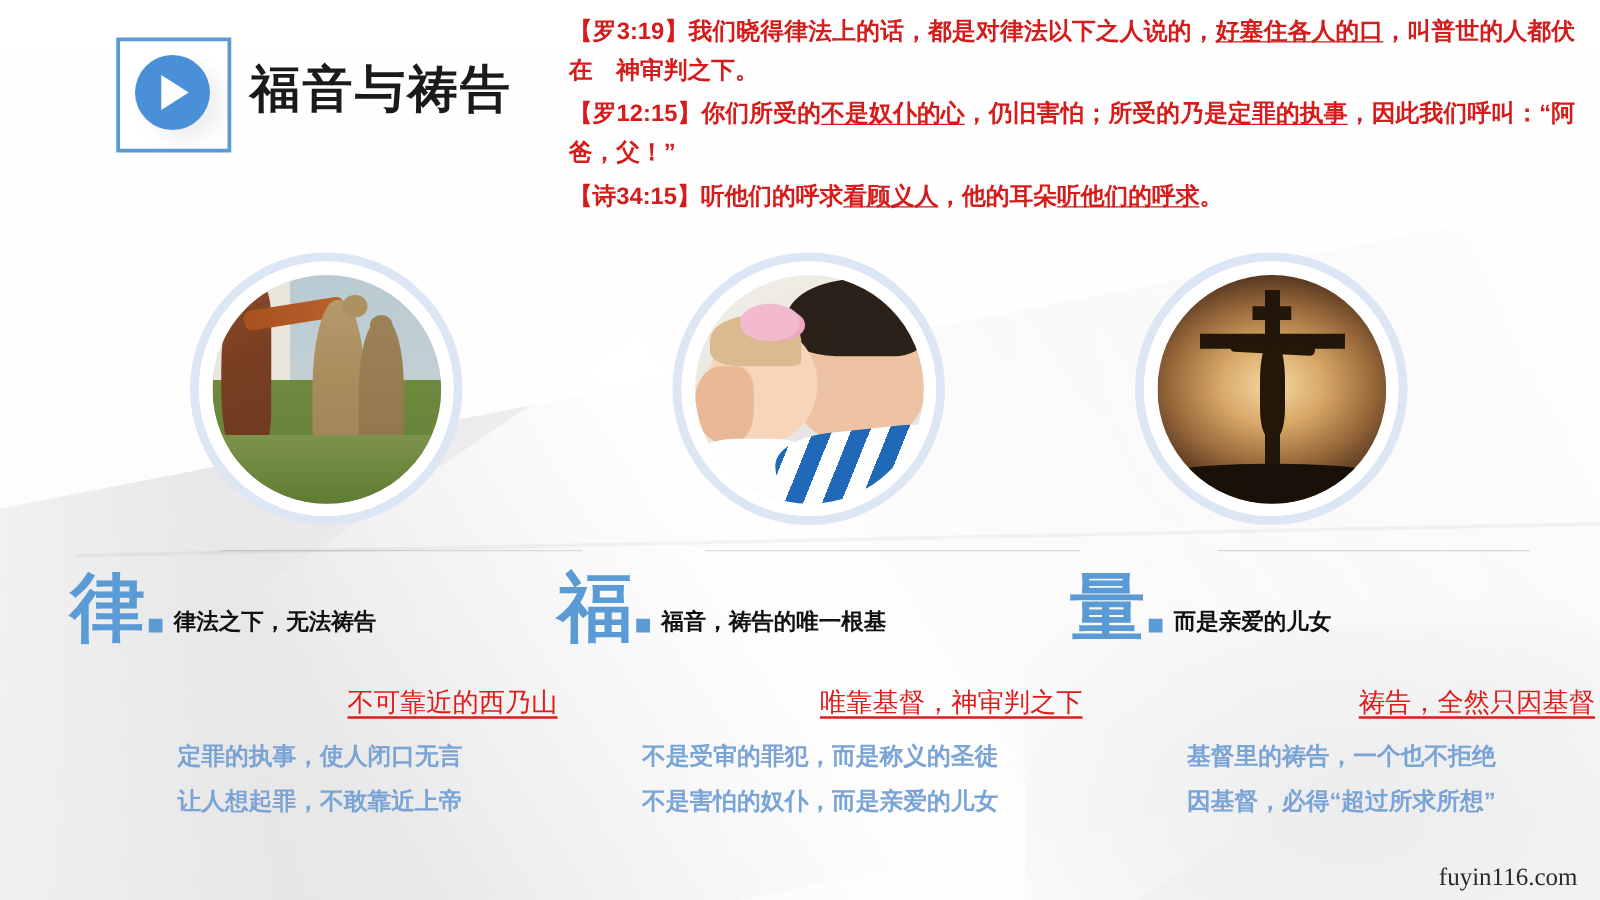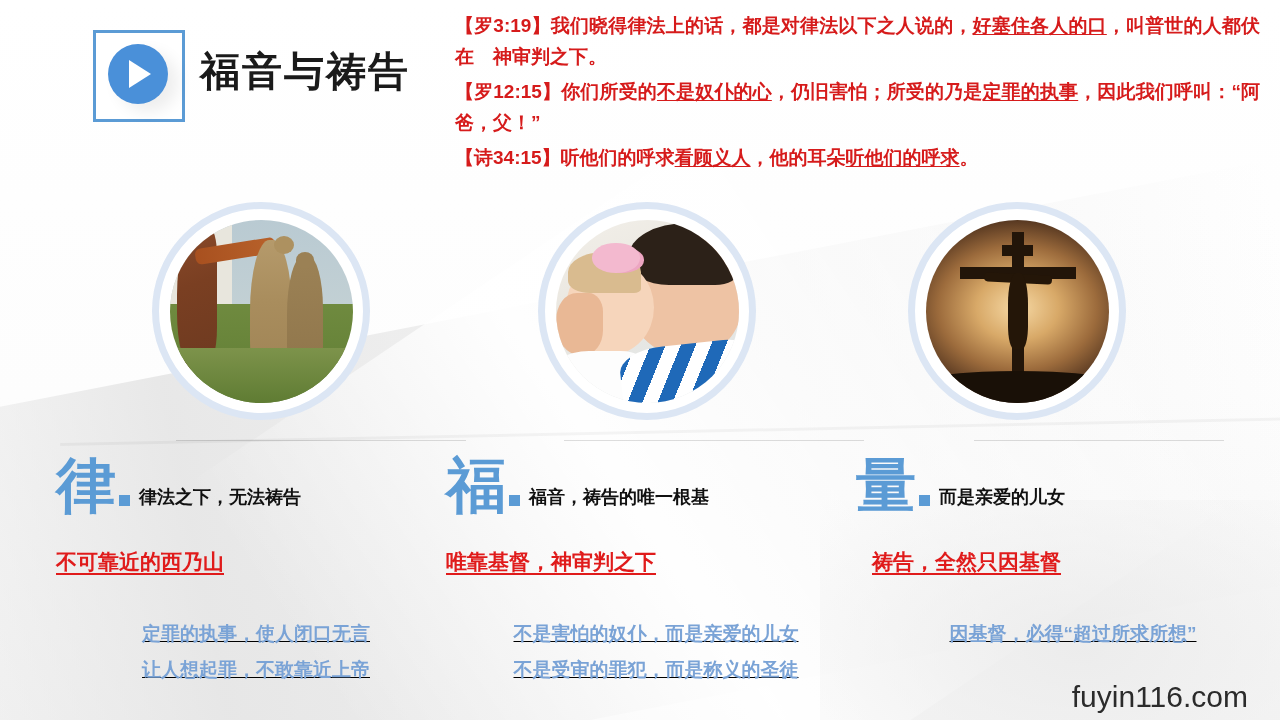--- a/index.html
+++ b/index.html
@@ -186,45 +186,45 @@
   .rule{
     position:absolute; height:1px; background:rgba(0,0,0,0.13);
     top:-12px;
   }
   #rule-1{ left:120px; width:290px; }
   #rule-2{ left:118px; width:300px; }
   #rule-3{ left:118px; width:250px; }
 
   .redline{
     margin-top:34px;
-    text-align:left;
+    text-align:right;
     color:#e01b1b;
-    font-size:21px; font-weight:bold;
+    font-size:21px; font-weight:normal;
     text-decoration:underline;
     text-underline-offset:4px;
     white-space:nowrap;
   }
   #col-1 .redline{ padding-right:10px; }
   #col-3 .redline{ padding-left:16px; }
 
-  .bluelines{ margin-top:40px; text-align:center;text-decoration:underline; }
+  .bluelines{ margin-top:12px; text-align:center; }
   .blueline{
     color:#7aa3d6;
     font-size:19px;
     font-weight:bold;
     line-height:36px;
     white-space:nowrap;
   }
   #col-3 .bluelines{ padding-left:14px; }
 
   
   #watermark{
-    position:absolute; right:32px; bottom:6px;
-    font-size:30px; color:#2b2b2b;
-    font-family:Liberation Sans, sans-serif;
+    position:absolute; right:18px; bottom:6px;
+    font-size:20px; color:#2b2b2b;
+    font-family:Liberation Serif, serif;
     letter-spacing:0px;
   }
 </style>
 </head>
 <body>
 
 <div id="slide">
 
   <div class="bg-diag d1"></div>
   <div class="bg-diag d2"></div>
@@ -303,33 +303,34 @@
 
   <div class="col" id="col-2">
     <div class="headrow">
       <div class="rule" id="rule-2"></div>
       <span class="bigchar">福</span>
       <span class="sqdot"></span>
       <span class="subhead">福音，祷告的唯一根基</span>
     </div>
     <div class="redline">唯靠基督，神审判之下</div>
     <div class="bluelines">
+      <div class="blueline">不是受审的罪犯，而是称义的圣徒</div>
       <div class="blueline">不是害怕的奴仆，而是亲爱的儿女</div>
-      <div class="blueline">不是受审的罪犯，而是称义的圣徒</div>
     </div>
   </div>
 
   <div class="col" id="col-3">
     <div class="headrow">
       <div class="rule" id="rule-3"></div>
       <span class="bigchar">量</span>
       <span class="sqdot"></span>
       <span class="subhead">而是亲爱的儿女</span>
     </div>
     <div class="redline">祷告，全然只因基督</div>
     <div class="bluelines">
+      <div class="blueline">基督里的祷告，一个也不拒绝</div>
       <div class="blueline">因基督，必得“超过所求所想”</div>
     </div>
   </div>
 
   <div id="watermark">fuyin116.com</div>
 
 </div>
 
 </body></html>

